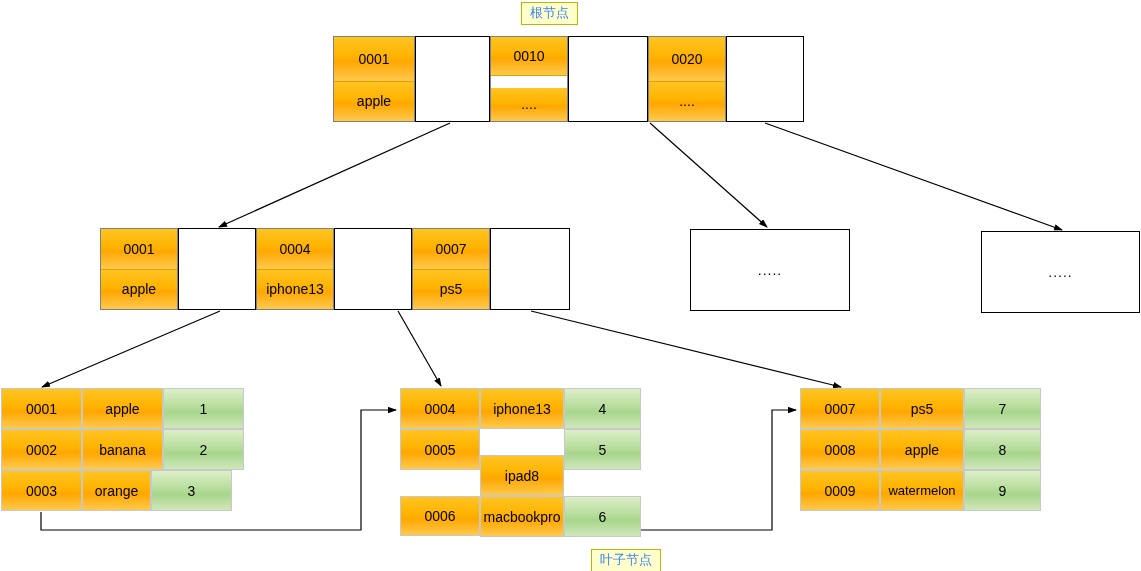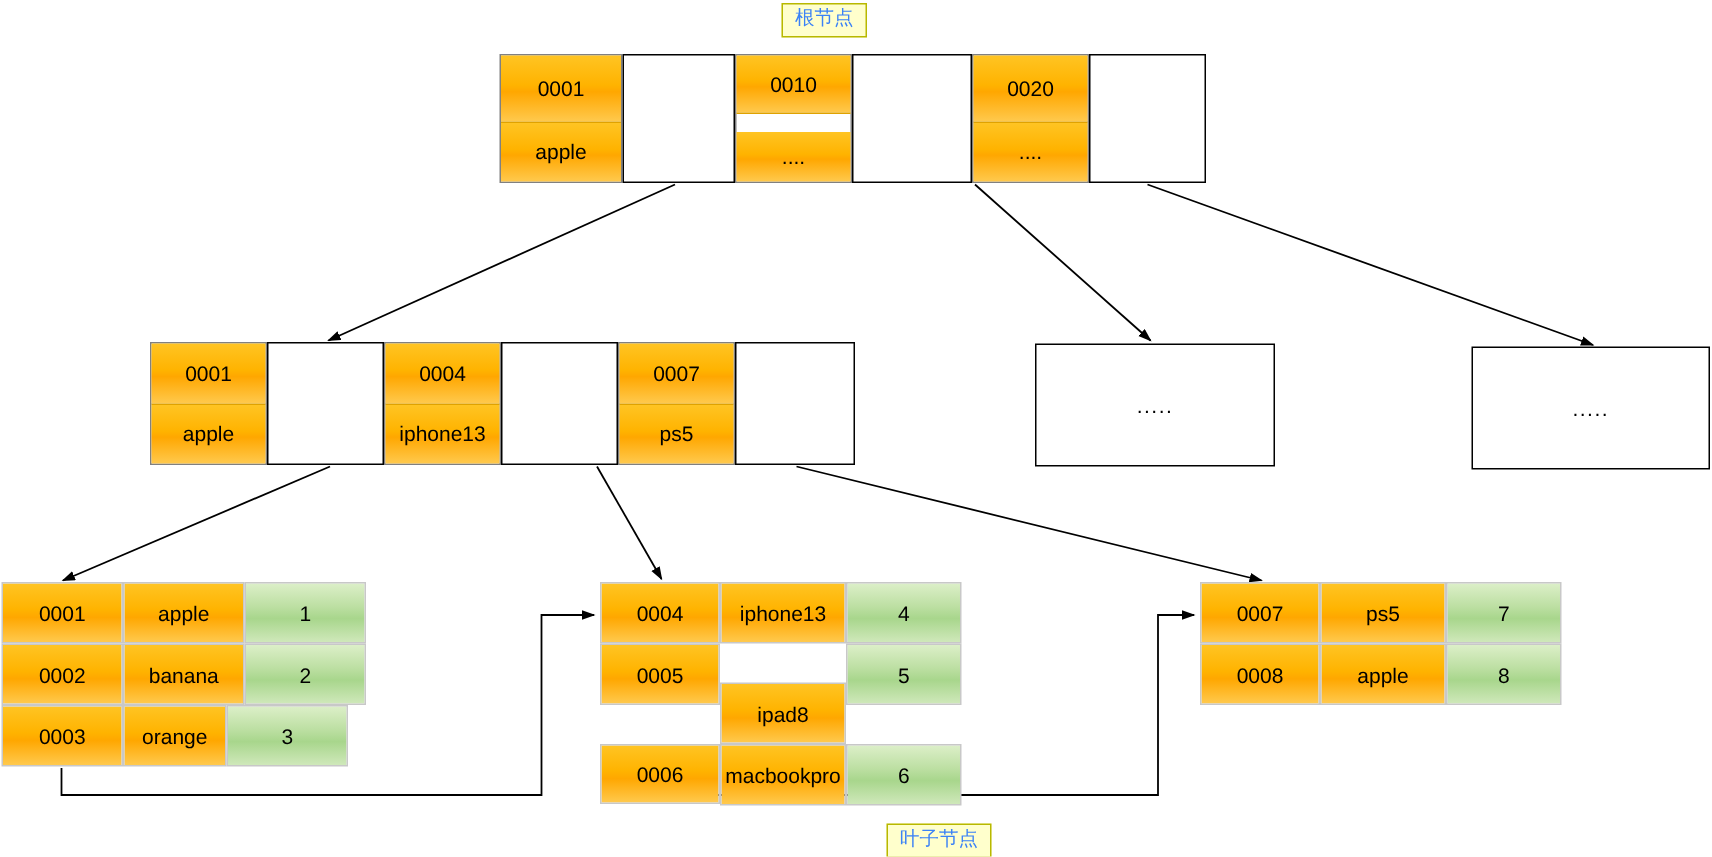--- a/index.html
+++ b/index.html
@@ -217,20 +217,25 @@
     <div class="leaf-row">
       <div class="leaf-cell c-key" style="width:80px;height:41px;">0007</div>
       <div class="leaf-cell c-val" style="width:84px;height:41px;">ps5</div>
       <div class="leaf-cell c-num" style="width:77px;height:41px;">7</div>
     </div>
     <div class="leaf-row">
       <div class="leaf-cell c-key" style="width:80px;height:41px;">0008</div>
       <div class="leaf-cell c-val" style="width:84px;height:41px;">apple</div>
       <div class="leaf-cell c-num" style="width:77px;height:41px;">8</div>
     </div>
+    <div class="leaf-row">
+      <div class="leaf-cell c-key" style="width:80px;height:41px;">0009</div>
+      <div class="leaf-cell c-val" style="width:84px;height:41px;font-size:13px;">watermelon</div>
+      <div class="leaf-cell c-num" style="width:77px;height:41px;">9</div>
+    </div>
   </div>
 
   <svg class="edges" viewBox="0 0 1141 571">
     <defs>
       <marker id="arrow" markerWidth="10" markerHeight="10" refX="8" refY="3.2" orient="auto" markerUnits="userSpaceOnUse">
         <path d="M0,0 L9,3.2 L0,6.4 z" fill="#000000"></path>
       </marker>
     </defs>
 
     <line x1="450" y1="123" x2="219" y2="227" stroke="#000000" stroke-width="1.2" marker-end="url(#arrow)"></line>

